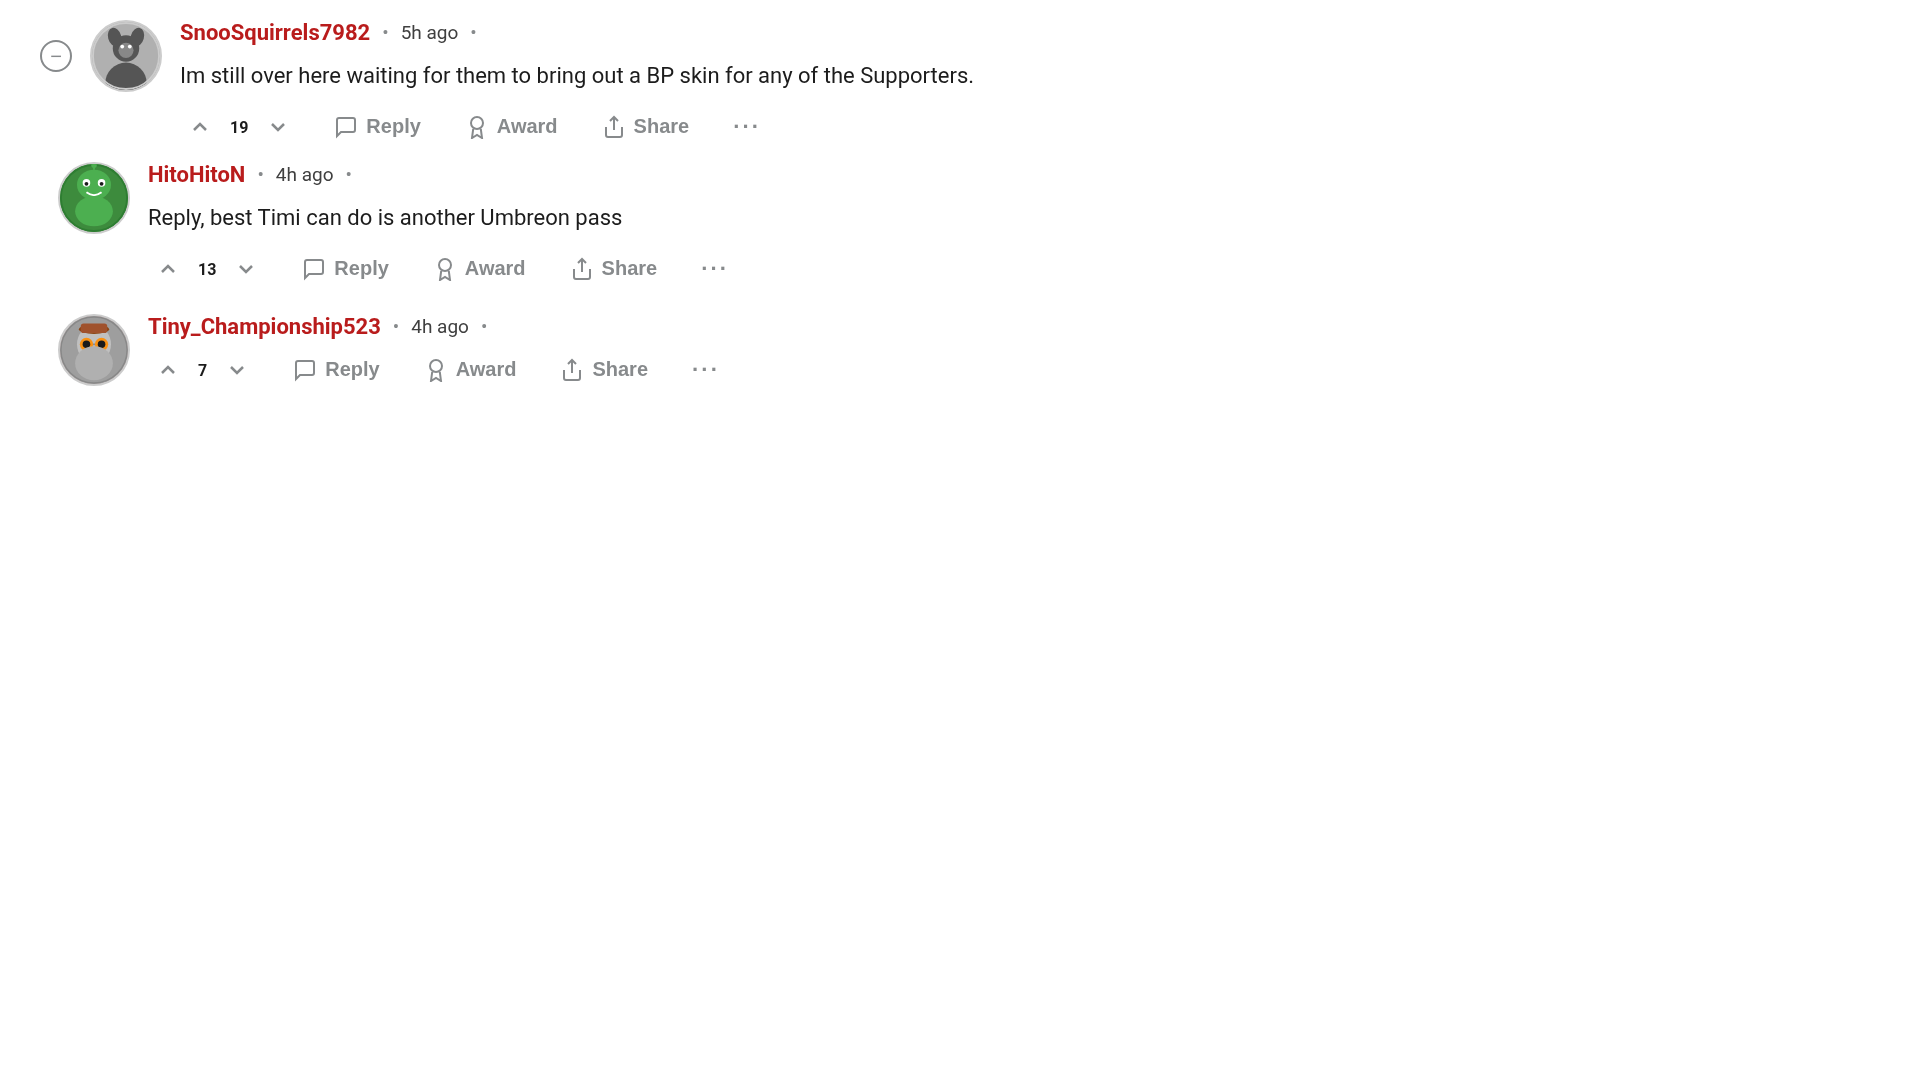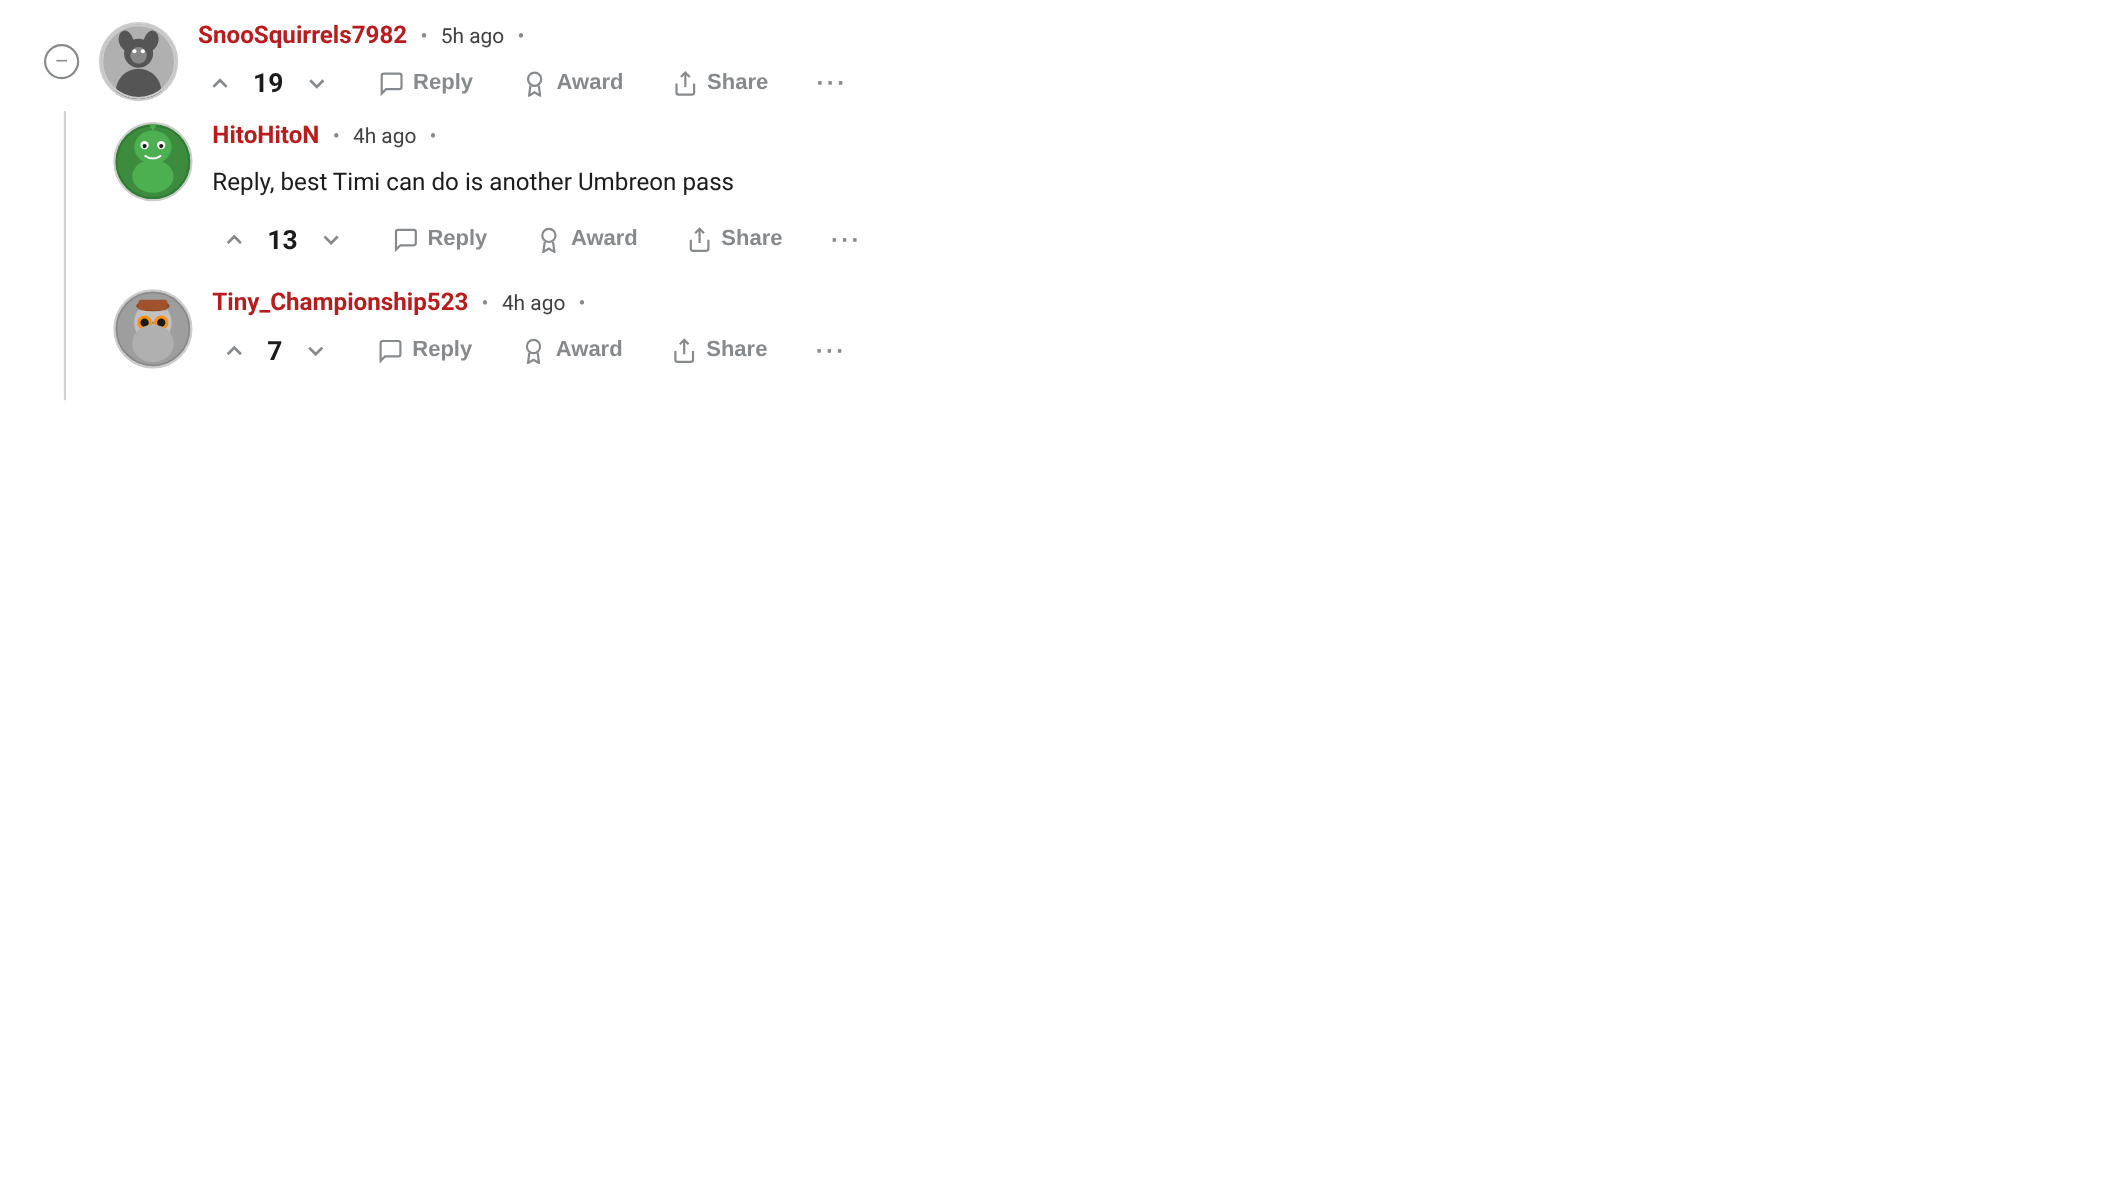--- a/index.html
+++ b/index.html
@@ -84,21 +84,21 @@
       border: none;
       cursor: pointer;
       color: #878a8c;
       font-size: 20px;
       font-weight: 600;
       padding: 4px 8px;
       border-radius: 4px;
     }
 
     .vote-count {
-      font-size: 24px;
+      font-size: 16px;
       font-weight: 700;
       color: #1c1c1c;
     }
 
     .more-btn {
       background: none;
       border: none;
       cursor: pointer;
       color: #878a8c;
       font-size: 22px;
@@ -127,22 +127,22 @@
       align-items: center;
       justify-content: center;
       font-size: 20px;
       color: #878a8c;
       margin-top: 20px;
       flex-shrink: 0;
     }
 
     .thread-line-container {
       display: flex;
-      flex-direction: row;
-      gap: 13px;
+      flex-direction: column;
+      gap: 0;
       padding-left: 18px;
     }
 
     .thread-line {
       width: 2px;
       background: #d0d0d0;
       margin-right: 30px;
       flex-shrink: 0;
       border-radius: 2px;
     }
@@ -206,20 +206,21 @@
       </svg>
     </div>
 
     <div class="comment-body">
       <div class="comment-header">
         <span class="username">SnooSquirrels7982</span>
         <span class="dot">•</span>
         <span class="timestamp">5h ago</span>
         <span class="dot">•</span>
       </div>
+      <p class="comment-text">Im still over here waiting for them to bring out a BP skin for any of the Supporters.</p>
       <div class="action-bar">
         <div class="vote-group">
           <button class="action-btn">
             <svg class="svg-icon" viewBox="0 0 24 24" fill="none" stroke="#878a8c" stroke-width="2.5">
               <polyline points="18 15 12 9 6 15"></polyline>
             </svg>
           </button>
           <span class="vote-count">19</span>
           <button class="action-btn">
             <svg class="svg-icon" viewBox="0 0 24 24" fill="none" stroke="#878a8c" stroke-width="2.5">

